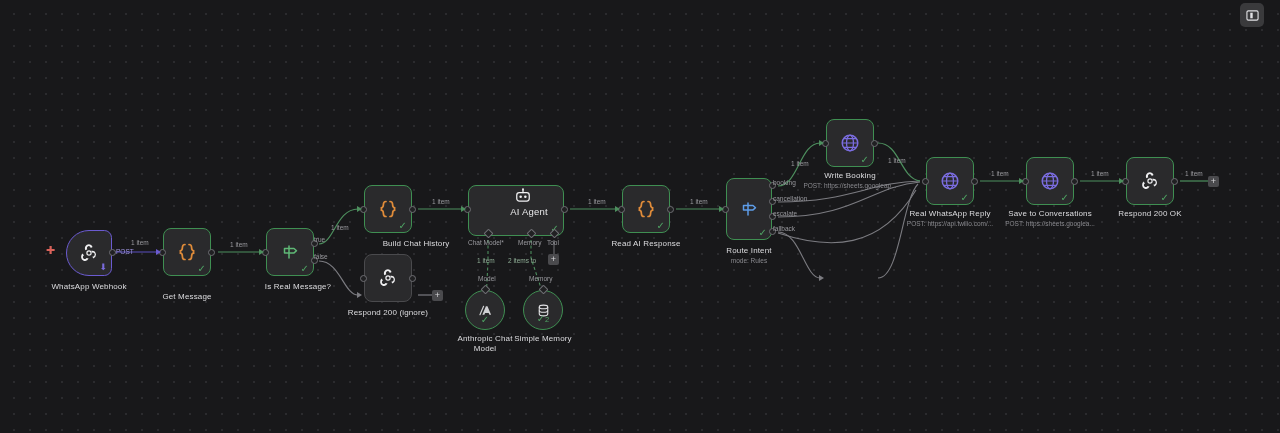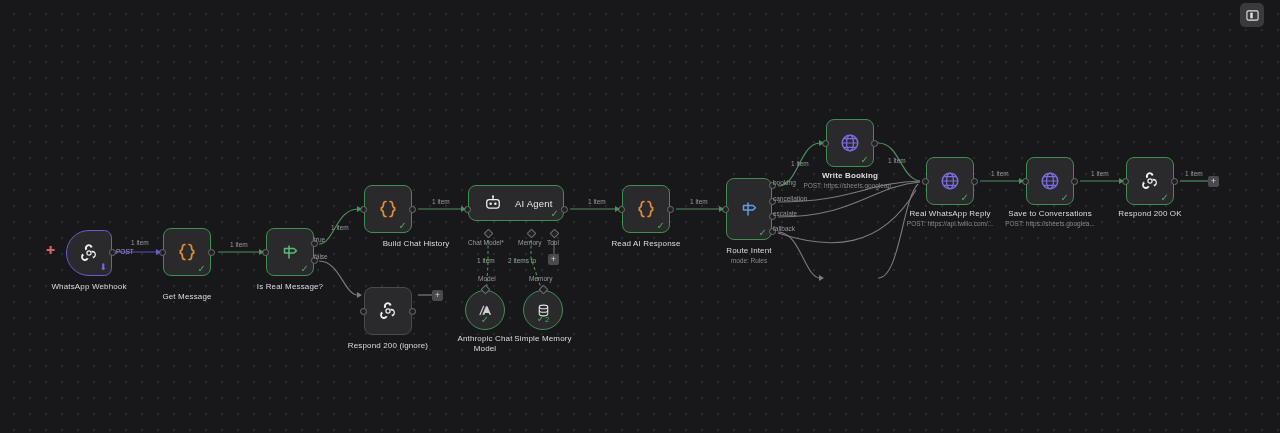--- a/index.html
+++ b/index.html
@@ -60,23 +60,24 @@
     box-sizing: border-box;
     display: flex; align-items: center; justify-content: center;
   }
   .nbox.ok   { border-color: #3f8f52; }
   .nbox.trig {
     width: 46px; height: 46px;
     border-radius: 24px 8px 8px 24px;
     border-color: #6b5bd1;
   }
   .nbox.wide {
-    width: 96px; height: 36px;
+    width: 96px; height: 51px;
     justify-content: flex-start;
     padding-left: 14px;
+    flex-direction: column;
   }
   .nbox.tall {
     width: 46px; height: 62px;
   }
   .nbox.sub {
     width: 40px; height: 40px;
     border-radius: 50%;
     border-color: #3f8f52;
     background: #2a2a2c;
   }
@@ -280,21 +281,21 @@
     <div class="nbox ok">
       <svg class="icon" width="24" height="24" viewBox="0 0 24 24">
         <path d="M6.5 8.5h9.5l2.5 2.2-2.5 2.2H6.5z" fill="none" stroke="#5fb876" stroke-width="1.5" stroke-linejoin="round"></path>
         <path d="M11 6v12" stroke="#5fb876" stroke-width="1.5" stroke-linecap="round"></path>
       </svg>
       <div class="tick">✓</div>
     </div>
     <div class="port" style="left:-4px; top:21px;"></div>
     <div class="port" style="left:45px; top:12px;"></div>
     <div class="port" style="left:45px; top:29px;"></div>
-    <div class="nlabel" style="left:24px; top:54px;">Is Real Message?</div>
+    <div class="nlabel" style="left:32px; top:54px;">Is Real Message?</div>
   </div>
   <div class="etext" style="left:314px; top:236px;">true</div>
   <div class="etext" style="left:314px; top:253px;">false</div>
   <div class="etext" style="left:331px; top:224px;">1 item</div>
   <div class="arrow" style="left:357px; top:205.5px;"></div>
   <div class="arrow grey" style="left:357px; top:291.5px;"></div>
 
   <div class="node" style="left:364px; top:185px;">
     <div class="nbox ok">
       <svg class="icon" width="24" height="24" viewBox="0 0 24 24">
@@ -303,21 +304,21 @@
       </svg>
       <div class="tick">✓</div>
     </div>
     <div class="port" style="left:-4px; top:21px;"></div>
     <div class="port" style="left:45px; top:21px;"></div>
     <div class="nlabel" style="left:24px; top:54px;margin-left:28px;">Build Chat History</div>
   </div>
   <div class="etext" style="left:432px; top:198px;">1 item</div>
   <div class="arrow" style="left:461px; top:205.5px;"></div>
 
-  <div class="node" style="left:364px; top:287px;">
+  <div class="node" style="left:364px; top:254px;">
     <div class="nbox">
       <svg class="icon" width="24" height="24" viewBox="0 0 24 24" fill="#f0f0f2">
         <path d="M12 3.2a4.1 4.1 0 0 0-3.6 6.1l1.9-1.1a1.9 1.9 0 1 1 3.4-1.2l1.9-1.1A4.1 4.1 0 0 0 12 3.2z"></path>
         <path d="M6.2 19.4a4.1 4.1 0 0 0 5.4-1.9l-2.1-.6a1.9 1.9 0 1 1-2.6-2.5l-1.2-1.8a4.1 4.1 0 0 0 .5 6.8z"></path>
         <path d="M18.9 13.1a4.1 4.1 0 0 0-4.6-3.4l.7 2.1a1.9 1.9 0 1 1 .5 3.6l.6 2.1a4.1 4.1 0 0 0 2.8-4.4z"></path>
         <circle cx="12" cy="12" r="2.1" fill="none" stroke="#f0f0f2" stroke-width="1.2"></circle>
       </svg>
     </div>
     <div class="port" style="left:-4px; top:21px;"></div>
     <div class="port" style="left:45px; top:21px;"></div>
@@ -422,21 +423,21 @@
     <div class="nbox ok">
       <svg class="icon" width="22" height="22" viewBox="0 0 24 24">
         <circle cx="12" cy="12" r="8.5" fill="none" stroke="#7b6de0" stroke-width="1.6"></circle>
         <ellipse cx="12" cy="12" rx="3.8" ry="8.5" fill="none" stroke="#7b6de0" stroke-width="1.4"></ellipse>
         <path d="M3.6 12h16.8M4.9 7.3h14.2M4.9 16.7h14.2" stroke="#7b6de0" stroke-width="1.3"></path>
       </svg>
       <div class="tick">✓</div>
     </div>
     <div class="port" style="left:-4px; top:21px;"></div>
     <div class="port" style="left:45px; top:21px;"></div>
-    <div class="nlabel" style="left:24px; top:52px;font-weight:bold;">Write Booking</div>
+    <div class="nlabel" style="left:24px; top:52px;">Write Booking</div>
     <div class="nsub" style="left:24px; top:62px;">POST: https://sheets.googleap...</div>
   </div>
   <div class="etext" style="left:888px; top:157px;">1 item</div>
 
 
   <div class="node" style="left:926px; top:157px;">
     <div class="nbox ok">
       <svg class="icon" width="22" height="22" viewBox="0 0 24 24">
         <circle cx="12" cy="12" r="8.5" fill="none" stroke="#7b6de0" stroke-width="1.6"></circle>
         <ellipse cx="12" cy="12" rx="3.8" ry="8.5" fill="none" stroke="#7b6de0" stroke-width="1.4"></ellipse>

